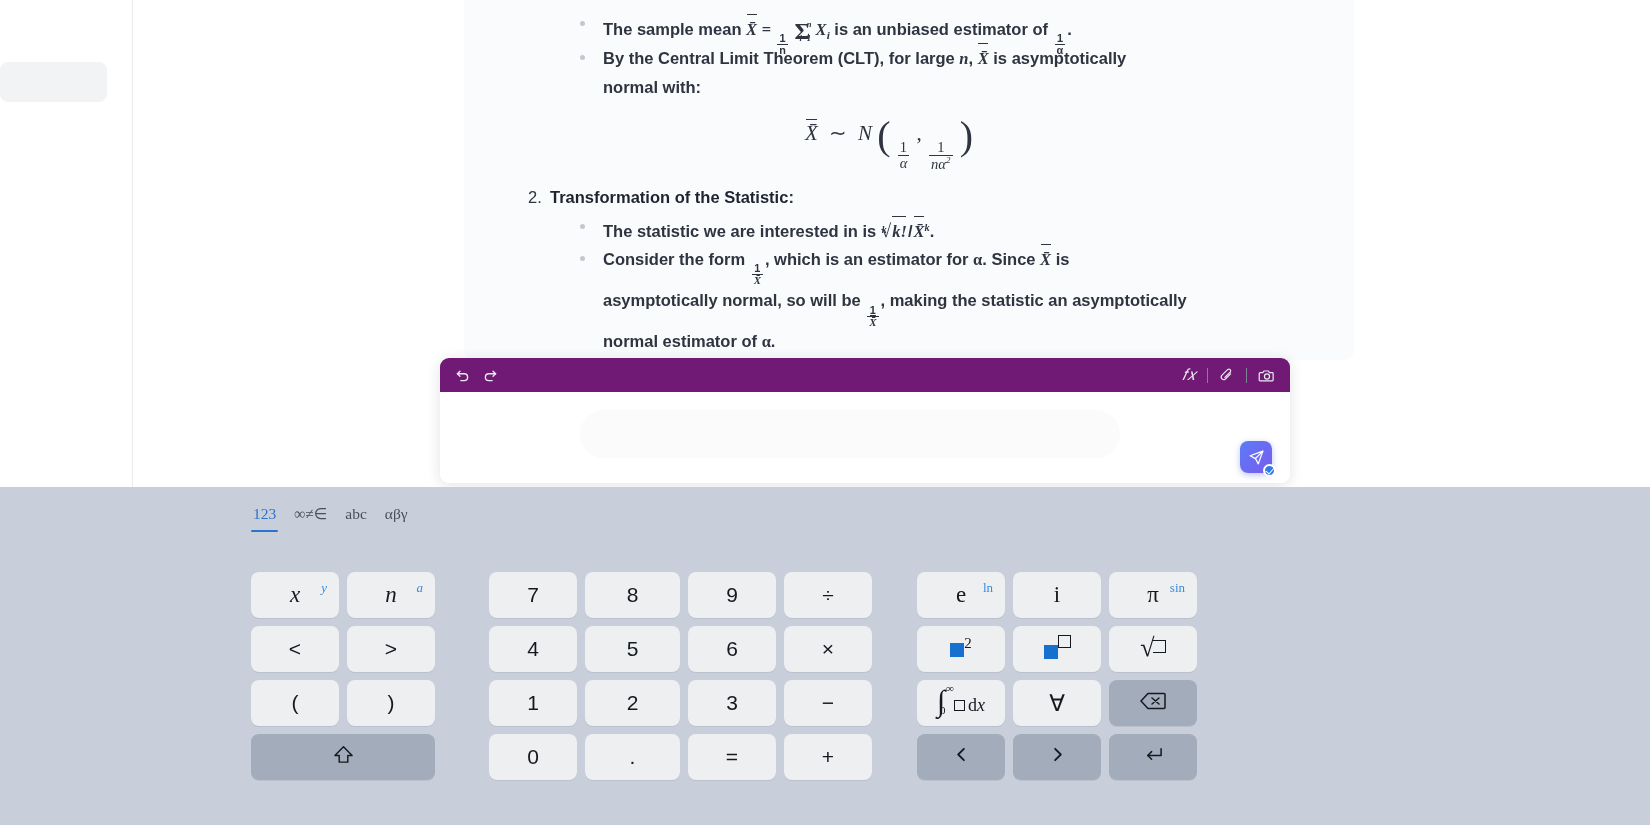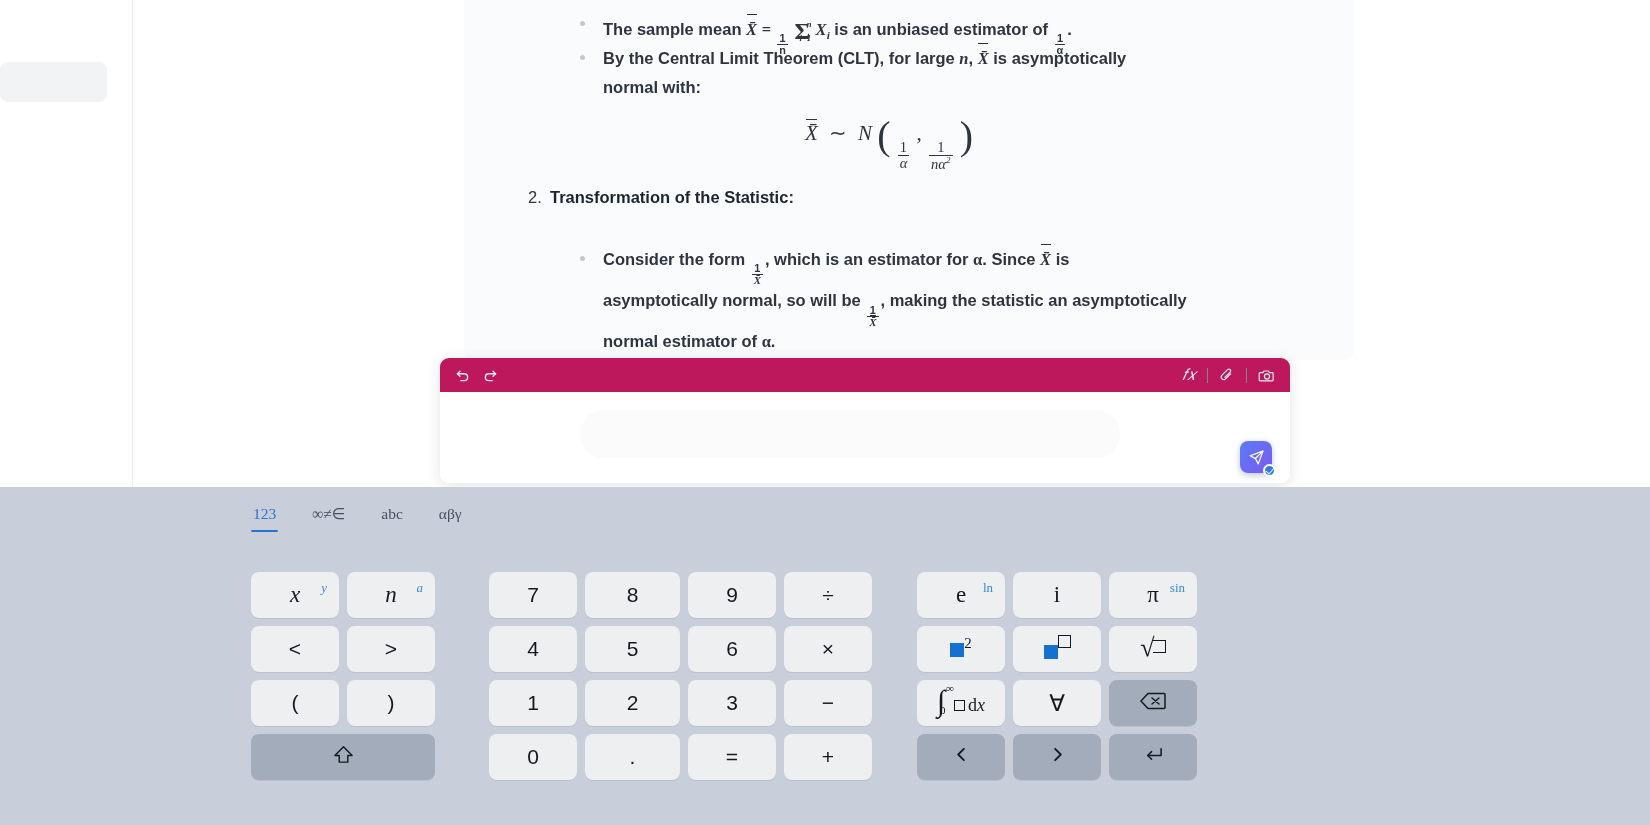--- a/index.html
+++ b/index.html
@@ -65,21 +65,21 @@
   }
 
   
   .composer {
     position: absolute; left: 440px; top: 358px; width: 850px; height: 125px;
     background:#ffffff; border-radius: 9px;
     box-shadow: 0 2px 14px rgba(22,30,48,.13);
     overflow: hidden;
   }
   .composer-toolbar {
-    height: 34px; background:#be185d; display:flex; align-items:center;
+    height: 34px; background:#701a75; display:flex; align-items:center;
     padding: 0 14px; justify-content: space-between;
   }
   .tb-left, .tb-right { display:flex; align-items:center; gap:11px; }
   .tb-btn { color:#e8ebef; font-size:16px; line-height:1; cursor:pointer;
             display:flex; align-items:center; }
   .tb-sep { width:1px; height:15px; background:#7b8596; }
   .tb-fx { font-family:"Liberation Serif", serif; font-style:italic; font-size:16px; }
   .composer-body { position:relative; height: 91px; background:#fff; }
   .ghost {
     position:absolute; left:140px; top:18px; width:540px; height:48px;
@@ -100,21 +100,21 @@
   .send-check::after{
     content:""; width:4px; height:7px; border:solid #fff;
     border-width:0 1.6px 1.6px 0; transform:rotate(42deg) translate(-0.5px,-1px);
   }
 
   
   .keyboard {
     position:absolute; left:0; top:487px; width:1650px; height:338px;
     background:#c9cfda;
   }
-  .kb-tabs { position:absolute; left:251px; top:16px; display:flex; gap:32px; }
+  .kb-tabs { position:absolute; left:251px; top:16px; display:flex; gap:14px; }
   .kb-tab {
     font-family:"Liberation Serif", serif; font-size:15.5px; color:#4b5costume;
     color:#48505e; padding: 2px 2px 9px 2px; cursor:pointer; position:relative;
   }
   .kb-tab.active { color:#2b72d1; }
   .kb-tab.active::after {
     content:""; position:absolute; left:0; right:0; bottom:0; height:2.5px;
     background:#2b72d1; border-radius:2px;
   }
 
@@ -206,20 +206,30 @@
           <span class="den" style="font-style:italic">nα<sup style="font-size:.62em">2</sup></span>
         </span>
       <span style="font-size:1.9em;vertical-align:-.22em;font-weight:300">)</span>
     </div>
 
     <div class="num-head" style="left:64px;top:202px;">2.</div>
     <div class="num-head" style="left:86px;top:202px;font-weight:bold;">
       <b>Transformation of the Statistic</b><span>:</span>
     </div>
 
+    <div class="bullet-row" style="left:116px;top:227px;width:720px;">
+      <div class="bullet-dot"></div>
+      <div class="btext">
+        The statistic we are interested in is
+        <span class="serif" style="font-style:normal;display:inline-block;position:relative;">
+          <span style="font-size:.6em;position:absolute;left:1px;top:-1px;font-style:italic">k</span>
+          <span style="font-size:1.15em">√</span><span class="ovl" style="font-style:italic;padding-left:1px">k!</span>
+        </span><span style="padding:0 1px">/</span><span class="serif"><span class="ovl">X̄</span><sup style="font-size:.62em;font-style:italic">k</sup></span>.
+      </div>
+    </div>
 
     <div class="bullet-row" style="left:116px;top:259px;width:770px;">
       <div class="bullet-dot"></div>
       <div class="btext">
         Consider the form
         <span class="frac">
             <span class="num">1</span>
             <span class="den serif"><span class="ovl">X̄</span></span>
           </span>,
         which is an estimator for <span class="serif" style="font-style:normal">α</span>. Since

